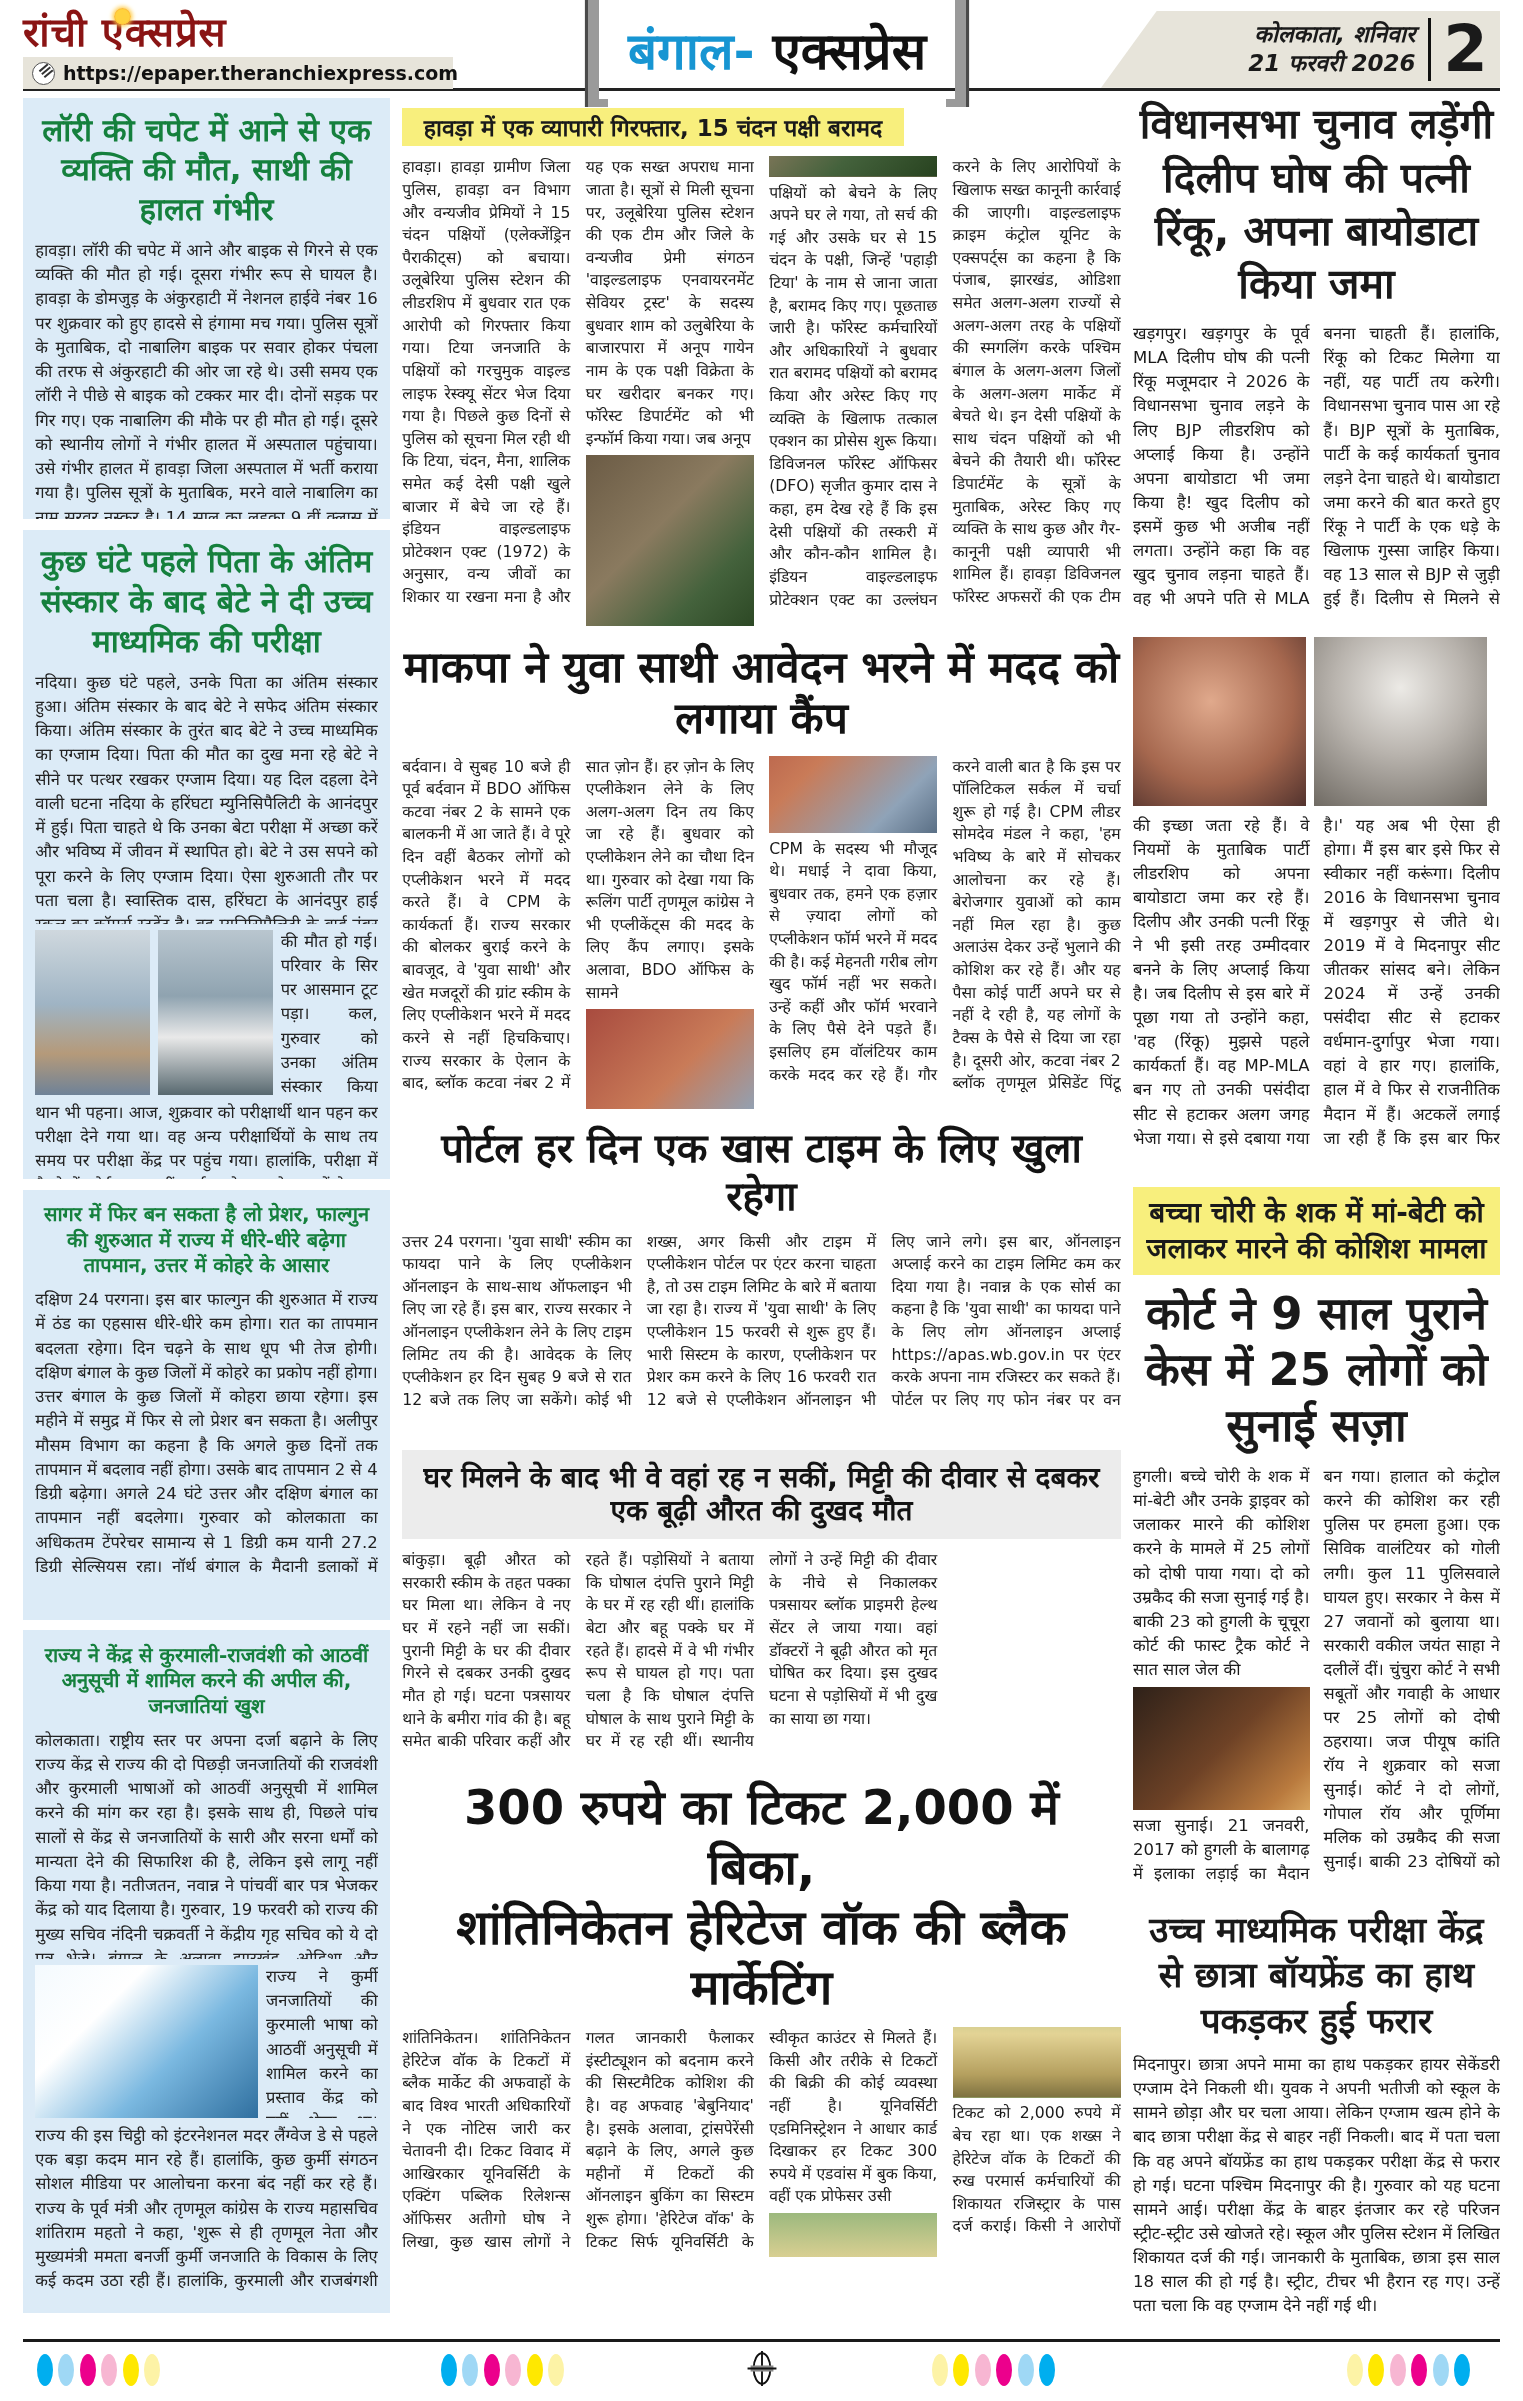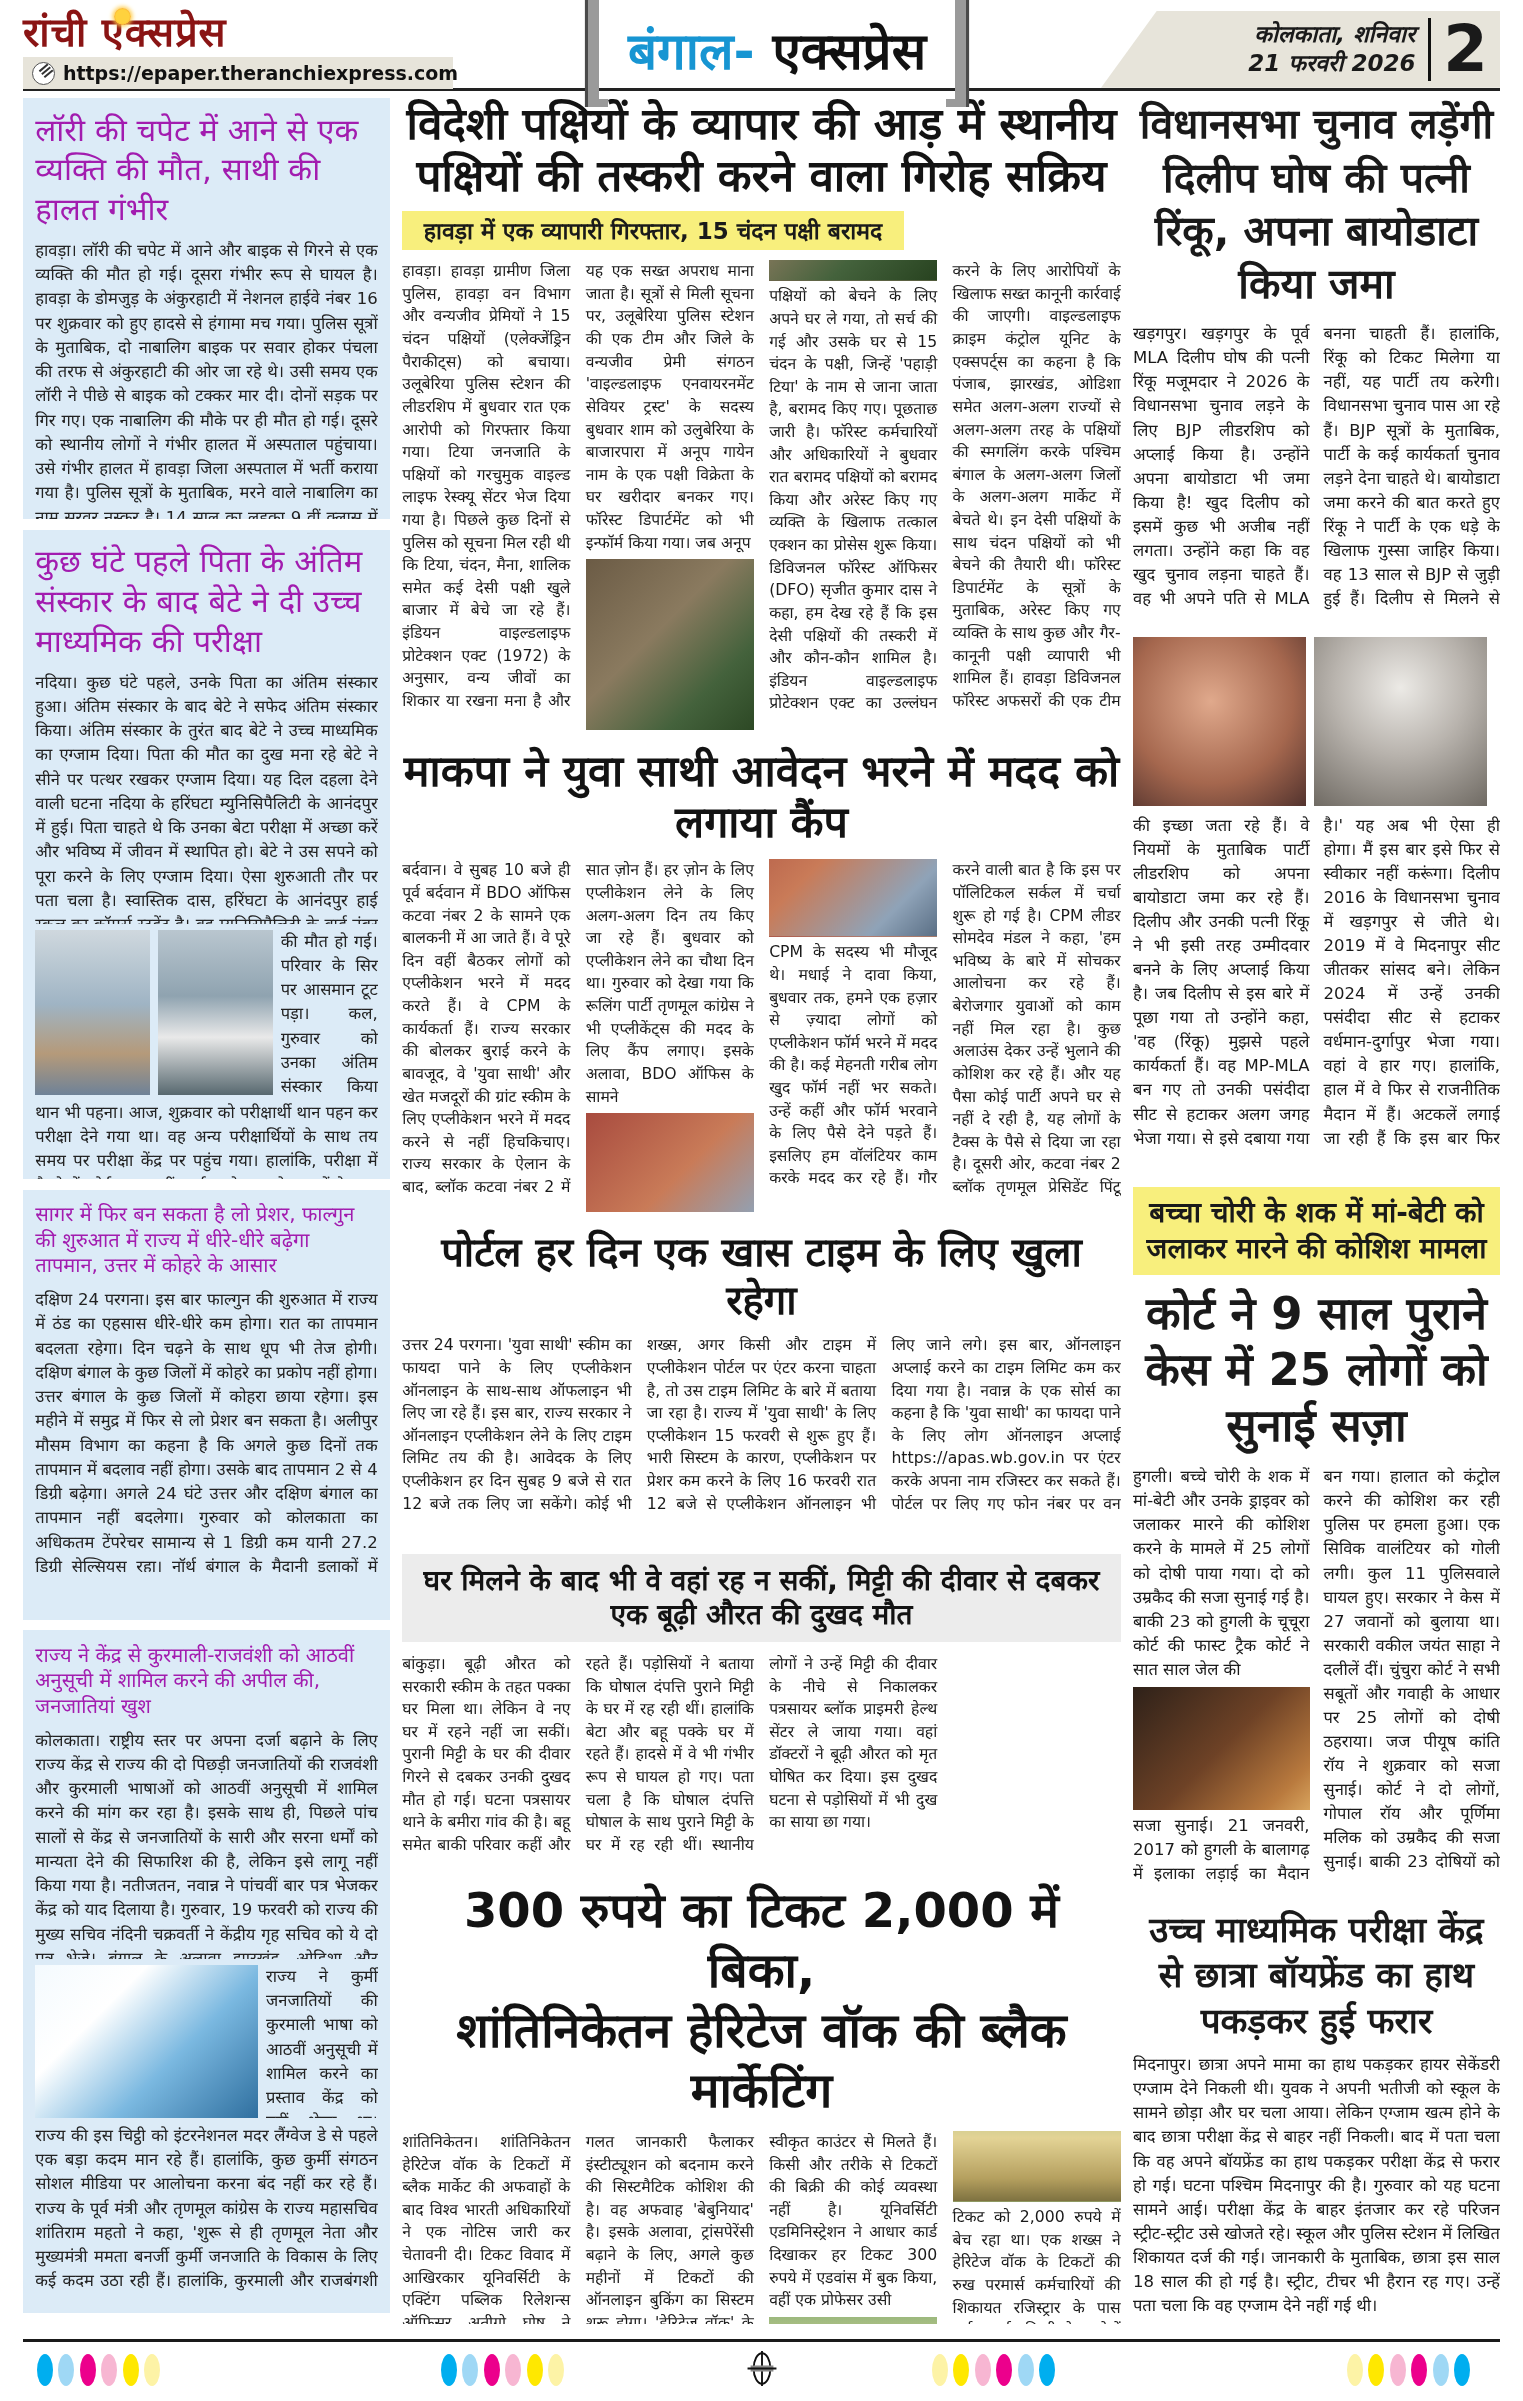--- a/index.html
+++ b/index.html
@@ -34,21 +34,21 @@
   .date-lines { text-align:right; font-weight:bold; font-size:23px; line-height:1.25; font-style:italic; }
   .vbar { width:3.1px; height:63px; background:#111; }
   .page-num { font-size:64px; font-weight:bold; line-height:1; }
 
   
   main.content { display:flex; gap:12.3px; margin-top:7.7px; height:2226px; overflow:hidden; }
   .col-left, .col-right { width:367px; flex:0 0 auto; }
   .col-mid { flex:1; min-width:0; }
 
   .blue-box { background:#dcebf7; padding:12.3px 12.3px 9.2px 12.3px; margin-bottom:10.7px; overflow:hidden; }
-  .h-left { font-weight:normal; font-size:31px; line-height:1.28; text-align:left; margin-bottom:9.2px; color:#a21caf; }
+  .h-left { font-weight:bold; font-size:31px; line-height:1.28; text-align:center; margin-bottom:9.2px; color:#15803d; }
   .h-left.small { font-size:20px; }
   .body-text { font-size:16.5px; line-height:1.47; text-align:justify; color:#222; overflow:hidden; }
 
   .media-row { display:flex; gap:7.7px; margin:6.1px 0; }
   .photo { background-color:#9aa7b0; flex:0 0 auto; }
 
   
   .h-main { font-weight:bold; font-size:44px; line-height:1.18; text-align:center; color:#131313; }
   .kicker-wrap { text-align:left; margin:9.2px 0 10.7px 0; }
   .kicker { display:inline-block; background:#f8ef7d; font-weight:bold; font-size:23px; padding:3.1px 21.5px; }
@@ -159,21 +159,20 @@
           <p class="body-text" style="height:153px;flex:1;">राज्य ने कुर्मी जनजातियों की कुरमाली भाषा को आठवीं अनुसूची में शामिल करने का प्रस्ताव केंद्र को नहीं भेजा था। इसलिए, जंगलमहल के कुर्मी संगठन समेत राज्य में रहने वाले कुर्मी और राजबंगशी लोग,</p>
         </div>
         <p class="body-text" style="height:169px;">राज्य की इस चिट्ठी को इंटरनेशनल मदर लैंग्वेज डे से पहले एक बड़ा कदम मान रहे हैं। हालांकि, कुछ कुर्मी संगठन सोशल मीडिया पर आलोचना करना बंद नहीं कर रहे हैं। राज्य के पूर्व मंत्री और तृणमूल कांग्रेस के राज्य महासचिव शांतिराम महतो ने कहा, 'शुरू से ही तृणमूल नेता और मुख्यमंत्री ममता बनर्जी कुर्मी जनजाति के विकास के लिए कई कदम उठा रही हैं। हालांकि, कुरमाली और राजबंगशी भाषाओं को आठवीं अनुसूची में शामिल करने के लिए केंद्र को सिफारिश एक बड़ा कदम है। कुर्मी और राजबंगशी जनजाति के लोग इस प्रस्ताव पर खुशी जता रहे हैं।' 2018 में, राज्य ने राजबंगशी और कुरमाली को राज्य की आधिकारिक भाषा घोषित किया था। अगर केंद्र कुरमाली भाषा को आठवीं अनुसूची में शामिल करता है, तो यह जनजातियों के अधिकार की जीत होगी।</p>
       </article>
 
     </aside>
 
     <section class="col-mid">
 
       <article>
-        <h1 class="h-main">विदेशी पक्षियों के व्यापार की आड़ में स्थानीय पक्षियों की तस्करी करने वाला गिरोह सक्रिय</h1>
         <div class="kicker-wrap"><span class="kicker">हावड़ा में एक व्यापारी गिरफ्तार, 15 चंदन पक्षी बरामद</span></div>
         <div class="mid-body cols4" style="height:470px;">
           <span>हावड़ा। हावड़ा ग्रामीण जिला पुलिस, हावड़ा वन विभाग और वन्यजीव प्रेमियों ने 15 चंदन पक्षियों (एलेक्जेंड्रिन पैराकीट्स) को बचाया। उलूबेरिया पुलिस स्टेशन की लीडरशिप में बुधवार रात एक आरोपी को गिरफ्तार किया गया। टिया जनजाति के पक्षियों को गरचुमुक वाइल्ड लाइफ रेस्क्यू सेंटर भेज दिया गया है। पिछले कुछ दिनों से पुलिस को सूचना मिल रही थी कि टिया, चंदन, मैना, शालिक समेत कई देसी पक्षी खुले बाजार में बेचे जा रहे हैं। इंडियन वाइल्डलाइफ प्रोटेक्शन एक्ट (1972) के अनुसार, वन्य जीवों का शिकार या रखना मना है और यह एक सख्त अपराध माना जाता है। सूत्रों से मिली सूचना पर, उलूबेरिया पुलिस स्टेशन की एक टीम और जिले के वन्यजीव प्रेमी संगठन 'वाइल्डलाइफ एनवायरनमेंट सेवियर ट्रस्ट' के सदस्य बुधवार शाम को उलुबेरिया के बाजारपारा में अनूप गायेन नाम के एक पक्षी विक्रेता के घर खरीदार बनकर गए। फॉरेस्ट डिपार्टमेंट को भी इन्फॉर्म किया गया। जब अनूप</span>
           <div class="photo ph-parrot inline-photo" style="height:192px;"></div>
           <span>पक्षियों को बेचने के लिए अपने घर ले गया, तो सर्च की गई और उसके घर से 15 चंदन के पक्षी, जिन्हें 'पहाड़ी टिया' के नाम से जाना जाता है, बरामद किए गए। पूछताछ जारी है। फॉरेस्ट कर्मचारियों और अधिकारियों ने बुधवार रात बरामद पक्षियों को बरामद किया और अरेस्ट किए गए व्यक्ति के खिलाफ तत्काल एक्शन का प्रोसेस शुरू किया। डिविजनल फॉरेस्ट ऑफिसर (DFO) सृजीत कुमार दास ने कहा, हम देख रहे हैं कि इस देसी पक्षियों की तस्करी में और कौन-कौन शामिल है। इंडियन वाइल्डलाइफ प्रोटेक्शन एक्ट का उल्लंघन करने के लिए आरोपियों के खिलाफ सख्त कानूनी कार्रवाई की जाएगी। वाइल्डलाइफ क्राइम कंट्रोल यूनिट के एक्सपर्ट्स का कहना है कि पंजाब, झारखंड, ओडिशा समेत अलग-अलग राज्यों से अलग-अलग तरह के पक्षियों की स्मगलिंग करके पश्चिम बंगाल के अलग-अलग जिलों के अलग-अलग मार्केट में बेचते थे। इन देसी पक्षियों के साथ चंदन पक्षियों को भी बेचने की तैयारी थी। फॉरेस्ट डिपार्टमेंट के सूत्रों के मुताबिक, अरेस्ट किए गए व्यक्ति के साथ कुछ और गैर-कानूनी पक्षी व्यापारी भी शामिल हैं। हावड़ा डिविजनल फॉरेस्ट अफसरों की एक टीम इस गिरोह के बाकी लोगों की तलाश कर रही है और उनके खिलाफ सख्त कानूनी कार्रवाई जारी रहेगी।</span>
         </div>
       </article>
 
       <article>
         <h1 class="h-mid h-cpm">माकपा ने युवा साथी आवेदन भरने में मदद को लगाया कैंप</h1>

